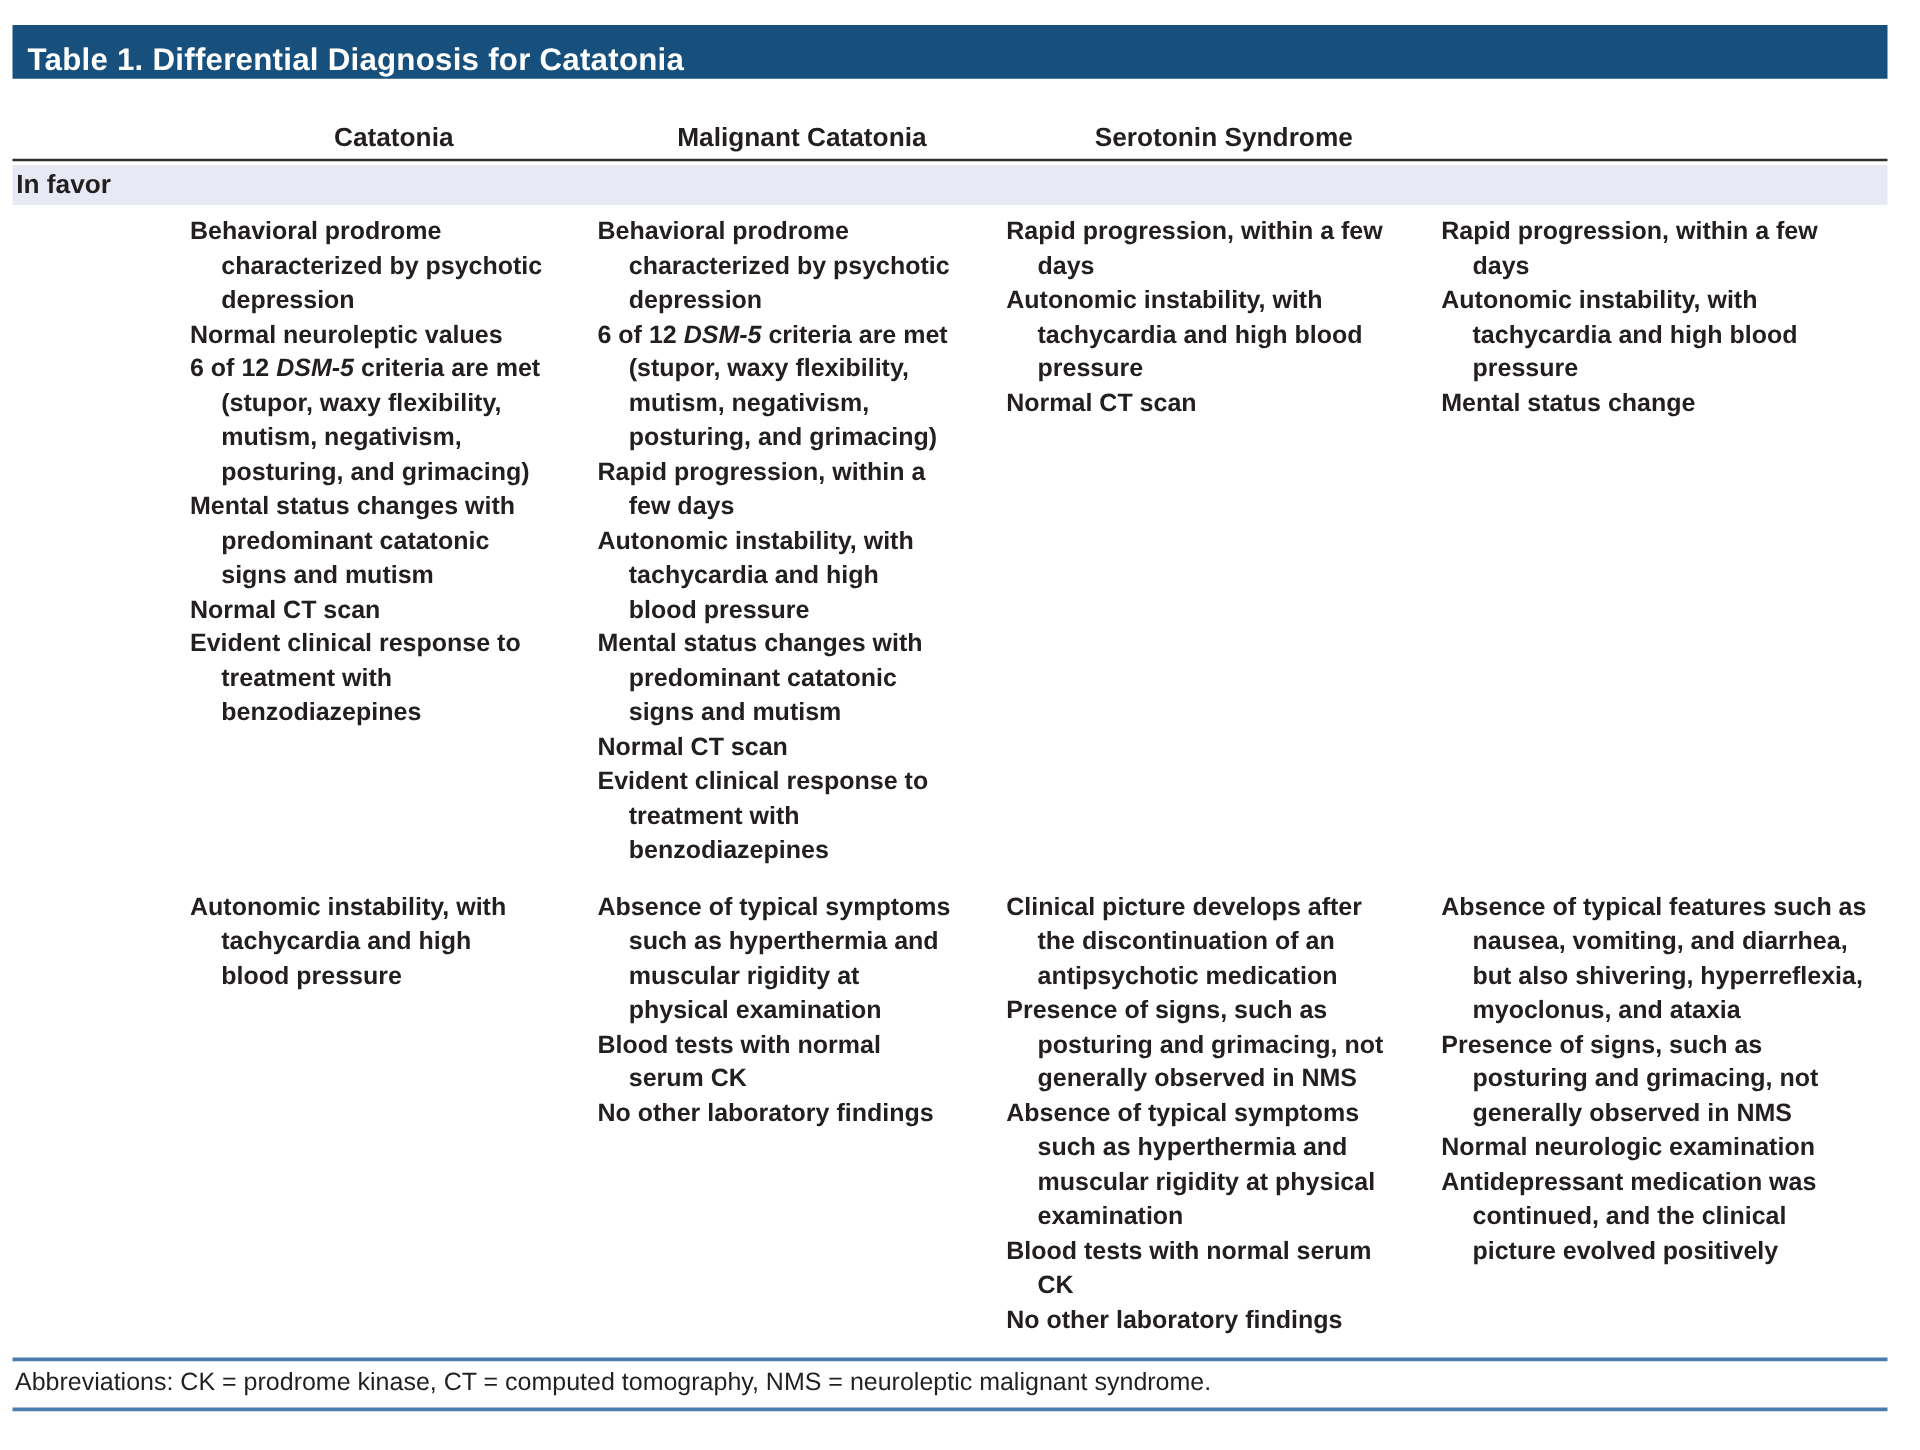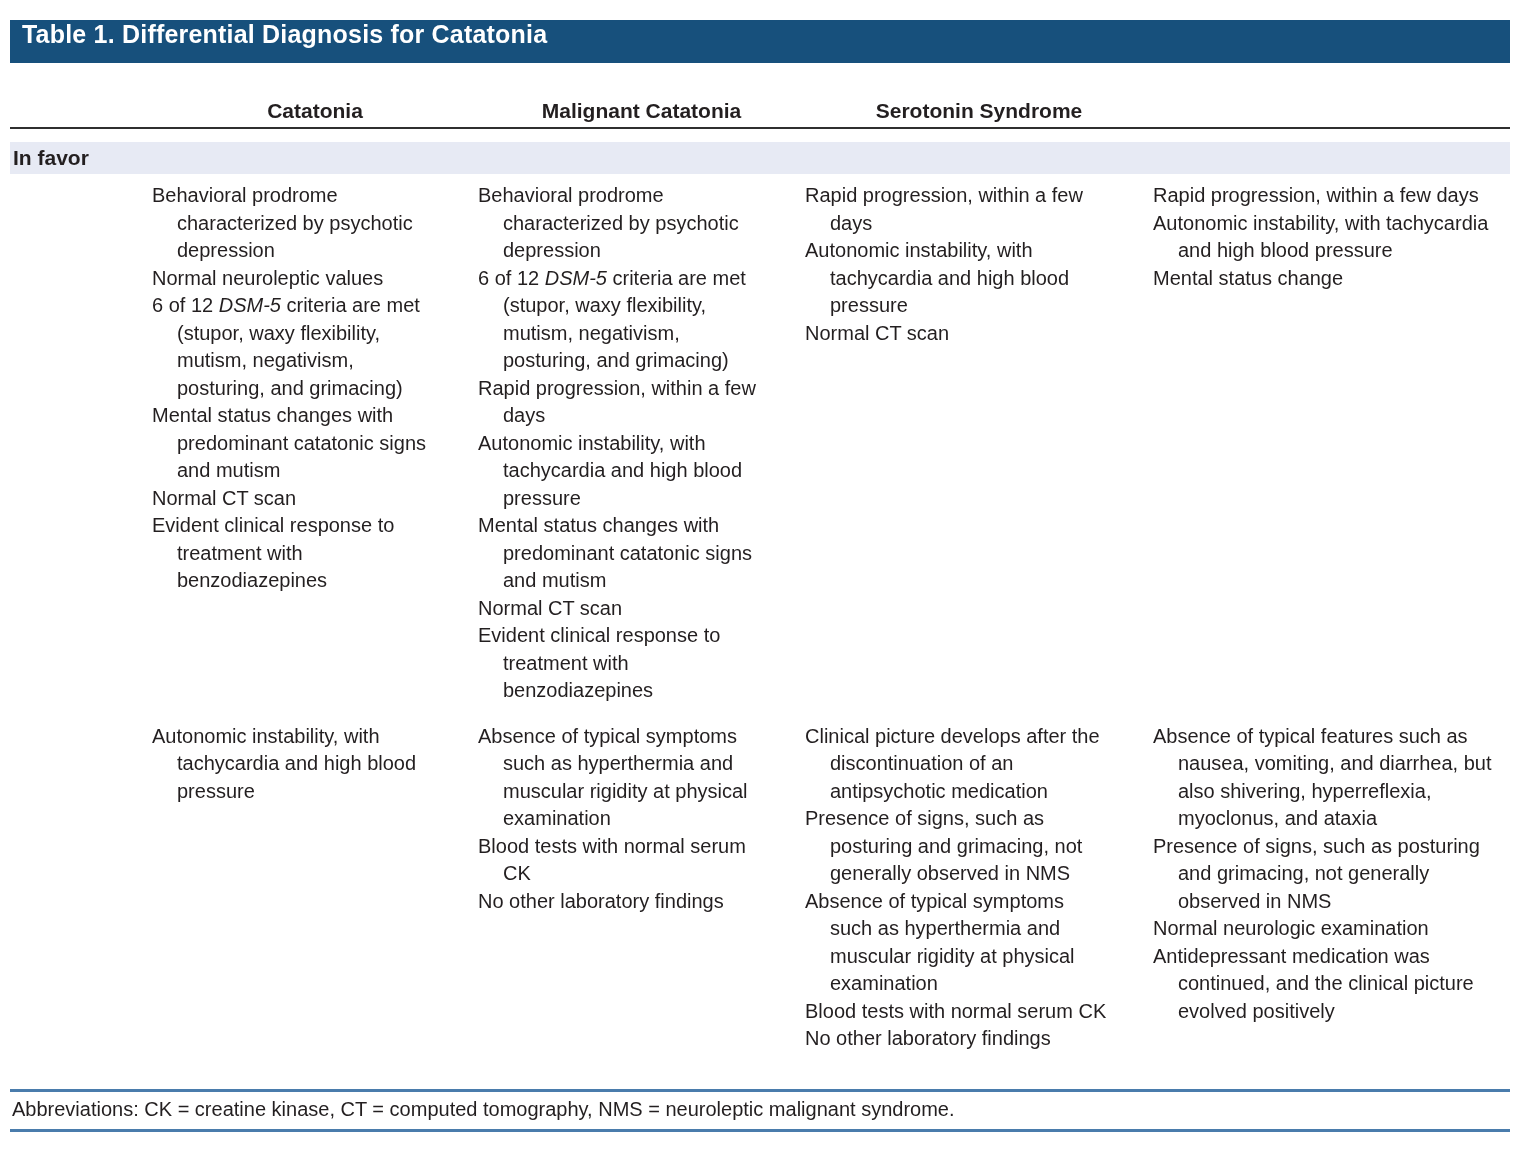--- a/index.html
+++ b/index.html
@@ -20,21 +20,21 @@
     position: absolute;
     left: 10px;
     top: 20px;
     width: 1500px;
   }
   .banner {
     height: 43px;
     background: #17507c;
     color: #ffffff;
     display: flex;
-    align-items: flex-start;
+    align-items: flex-end;
     padding-left: 12px;
     box-sizing: border-box;
     font-size: 25px;
     font-weight: bold;
     letter-spacing: 0.2px;
   }
   .grid {
     display: grid;
     grid-template-columns: 142px 326px 327px 348px 357px;
   }
@@ -46,33 +46,34 @@
     padding-bottom: 3px;
   }
   .hcell {
     text-align: center;
     font-weight: bold;
     font-size: 21px;
     line-height: 26px;
     white-space: pre-line;
   }
   .band {
-    margin-top: 13px;
+    margin-top: 3px;
     height: 32px;
     background: #e7eaf4;
     display: flex;
     align-items: center;
     font-size: 21px;
     font-weight: bold;
     padding-left: 3px;
     box-sizing: border-box;
   }
   .body-grid {
     padding: 8px 0 10px 0;
     box-sizing: border-box;
+    font-weight: bold;
   }
   .body-grid.s0 { min-height: 500px; }
   .body-grid.s1 { min-height: 368px; }
   .cell {
     font-size: 20px;
     line-height: 27.5px;
   }
   .cell.c0 { padding-right: 42px; }
   .cell.c1 { padding-right: 42px; }
   .cell.c2 { padding-right: 45px; }
@@ -161,17 +162,17 @@
         </div>
       <div class="cell c3">
           <div class="item">Absence of typical features such as nausea, vomiting, and diarrhea, but also shivering, hyperreflexia, myoclonus, and ataxia</div>
           <div class="item">Presence of signs, such as posturing and grimacing, not generally observed in NMS</div>
           <div class="item">Normal neurologic examination</div>
           <div class="item">Antidepressant medication was continued, and the clinical picture evolved positively</div>
         </div>
     </div>
 
     <div class="footnote-bar">
-      <span>Abbreviations: CK = creatine kinase, CT = computed tomography, NMS = neuroleptic malignant syndrome.</span>
+      <span>Abbreviations: CK = prodrome kinase, CT = computed tomography, NMS = neuroleptic malignant syndrome.</span>
     </div>
 
   </div>
 </div>
 
 </body></html>

